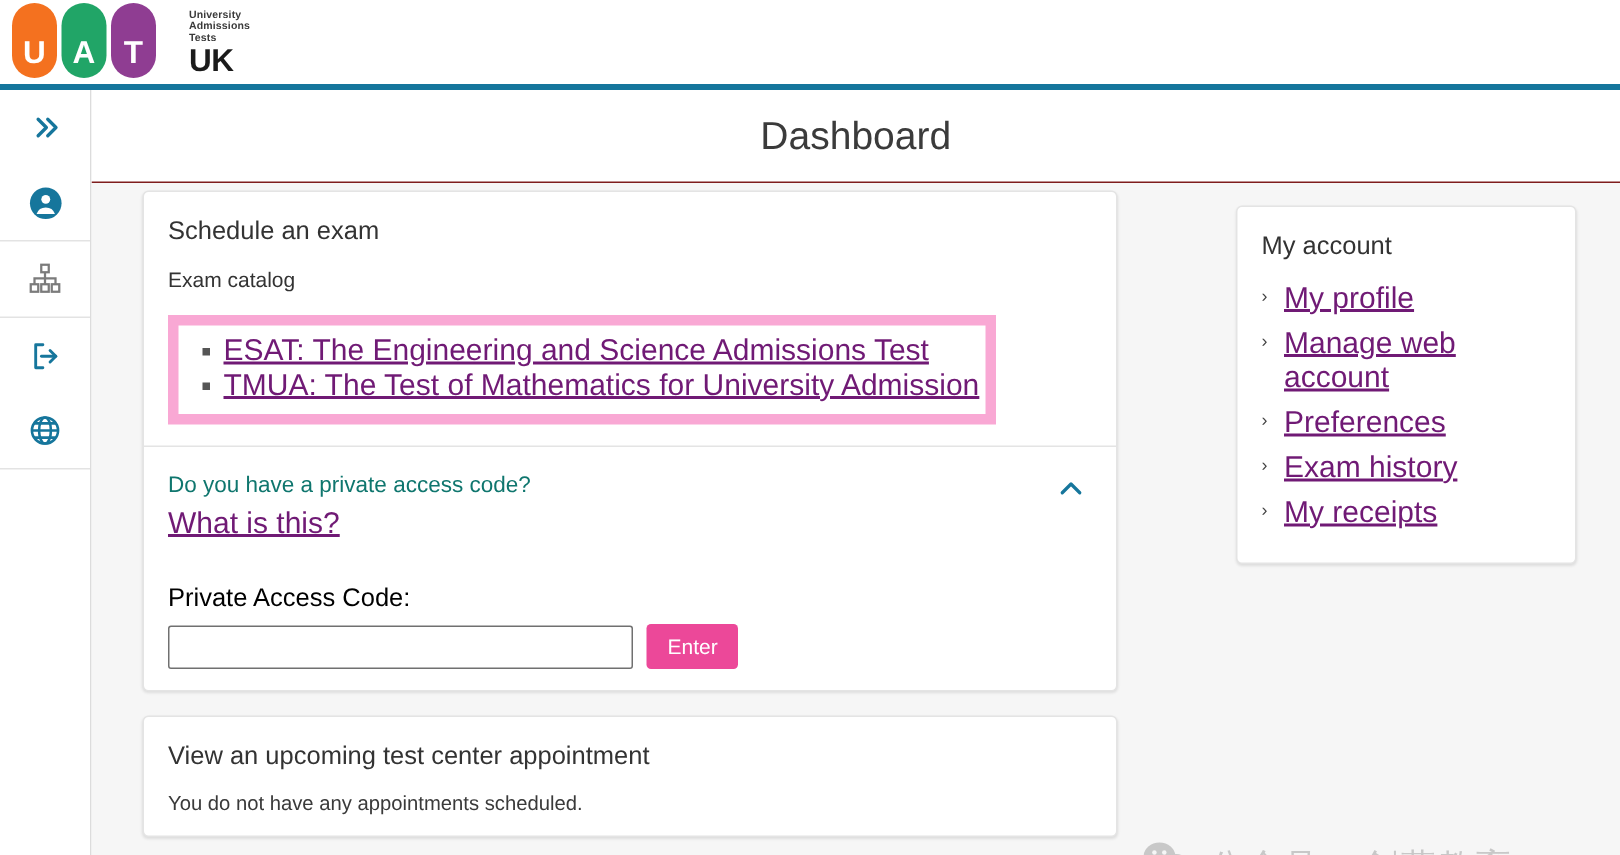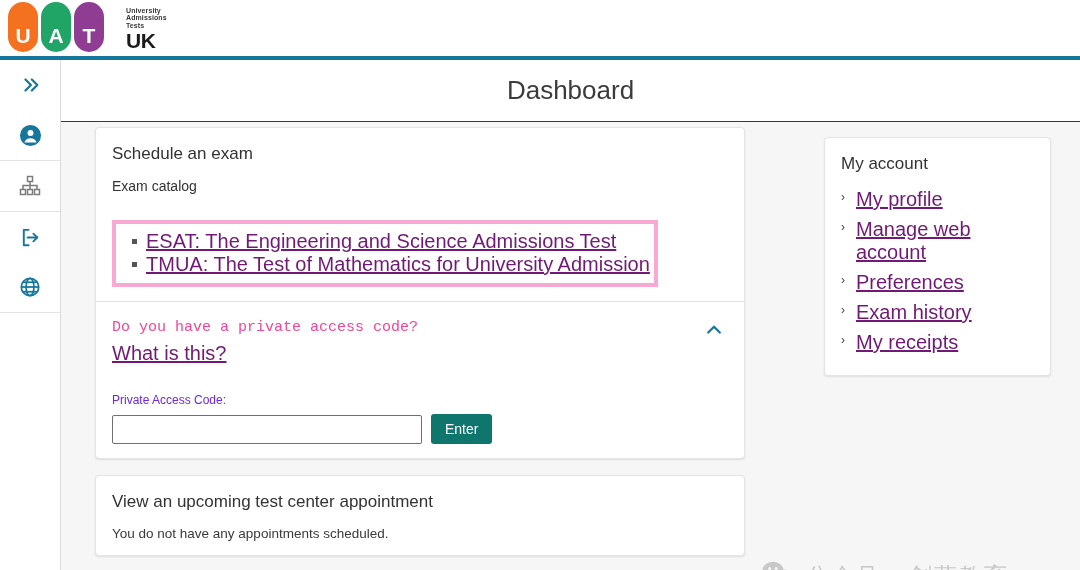--- a/index.html
+++ b/index.html
@@ -77,48 +77,48 @@
   .col-left { position: absolute; left: 34px; top: 5px; width: 650px; }
   .col-right { position: absolute; left: 763px; top: 15px; width: 227px; }
 
   .card-sec { padding: 16px 16px 14px 16px; }
   .card-divider { border-top: 1px solid #e4e4e4; }
 
   .h-card { font-size: 17px; color: #333333; font-weight: normal; margin-bottom: 14px; }
   .sub-label { font-size: 14px; color: #333333; margin-bottom: 8px; }
 
   .redbox {
-    border: 4px solid #f9a8d4; padding: 6px 4px 6px 0; margin-top: 18px;
+    border: 7px solid #f9a8d4; padding: 6px 4px 6px 0; margin-top: 8px;
     display: inline-block; min-width: 388px;
   }
   ul.exam-list { list-style: none; margin: 0; padding: 0 0 0 30px; }
   ul.exam-list li { position: relative; line-height: 20px; margin: 1px 0; }
   ul.exam-list li::before {
     content: ""; position: absolute; left: -14px; top: 8px;
     width: 5px; height: 5px; background: #555555;
   }
   a.link {
     color: #701a75; font-size: 20px; text-decoration: underline; cursor: pointer;
   }
 
   .pac-head { display: flex; align-items: flex-start; justify-content: space-between; }
-  .pac-title { color: #ec4899; font-size: 15px; line-height: 20px; font-family: Liberation Mono, monospace; }
+  .pac-title { color: #0f766e; font-size: 15px; line-height: 20px; }
   .pac-what { display: inline-block; margin-top: 4px; }
   .chev-btn { background: none; border: none; cursor: pointer; padding: 2px 4px; }
 
-  .pac-field-label { font-size: 12px; color: #6d28d9; margin: 28px 0 7px 0; }
+  .pac-field-label { font-size: 17px; color: #000000; margin: 28px 0 7px 0; }
   .pac-row { display: flex; align-items: center; }
   .pac-input {
     width: 310px; height: 29px; border: 1px solid #707070; border-radius: 2px;
     background: #ffffff; padding: 0 6px; font-size: 13px;
     font-family: "Liberation Sans", sans-serif; color: #222222;
   }
   .enter-btn {
     margin-left: 9px; height: 30px; padding: 0 14px;
-    background: #0f766e; color: #ffffff; border: none; border-radius: 3px;
+    background: #ec4899; color: #ffffff; border: none; border-radius: 3px;
     font-size: 14px; font-family: "Liberation Sans", sans-serif; cursor: pointer;
   }
 
   .appt-card { margin-top: 16px; }
   .appt-text { font-size: 13.5px; color: #3a3a3a; }
 
   
   .acct-list { list-style: none; margin: 6px 0 0 0; padding: 0; }
   .acct-list li {
     display: flex; align-items: flex-start; margin-bottom: 7px;

